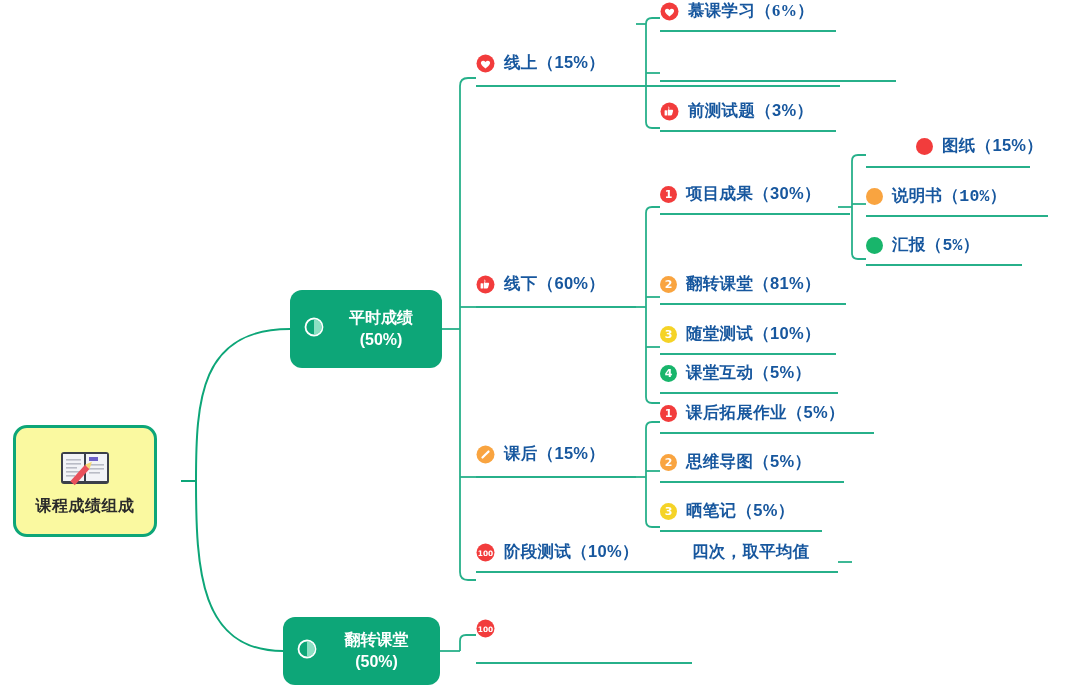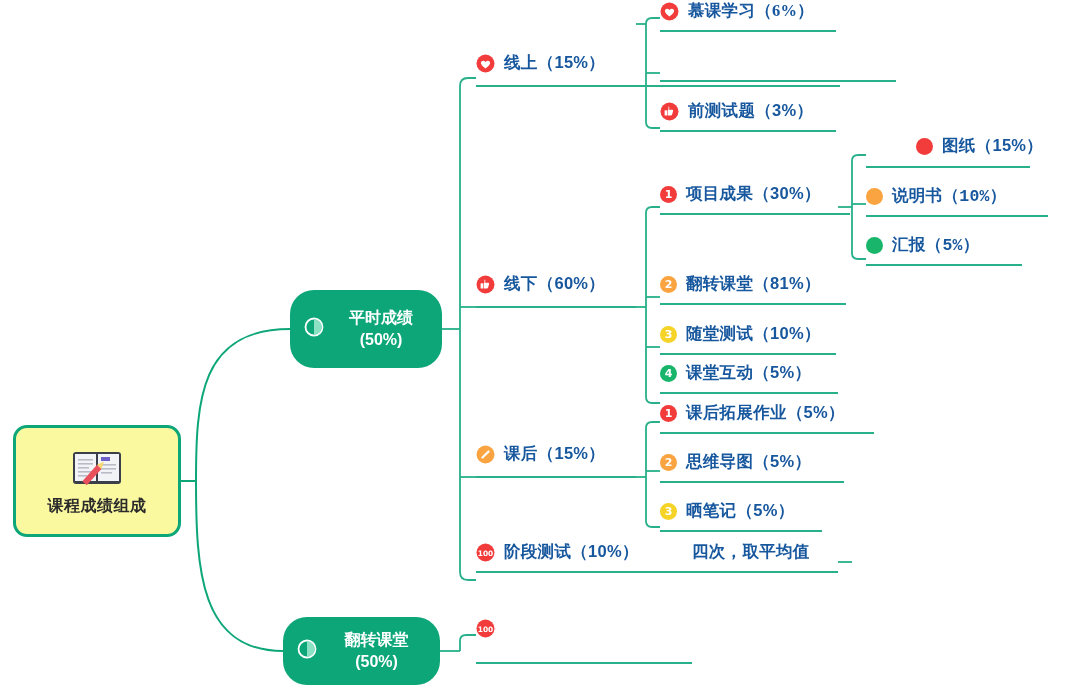--- a/index.html
+++ b/index.html
@@ -6,33 +6,33 @@
   body{
     width:1070px;height:697px;background:#ffffff;
     font-family:"Liberation Sans","DejaVu Sans",sans-serif;
     overflow:hidden;position:relative;
   }
   #canvas{position:absolute;left:0;top:0;width:1070px;height:697px;}
   svg.links{position:absolute;left:0;top:0;width:1070px;height:697px;pointer-events:none;}
 
   
   .root-node{
-    position:absolute;left:13px;top:425px;width:168px;height:112px;
+    position:absolute;left:13px;top:425px;width:144px;height:112px;
     background:#FAF9A0;border:3px solid #0DA678;border-radius:14px;
     display:flex;flex-direction:column;align-items:center;justify-content:center;
     box-sizing:border-box;
   }
   .root-icon{width:54px;height:44px;margin-bottom:6px;}
   .root-label{
     font-size:16px;font-weight:bold;color:#2b2b2b;letter-spacing:.5px;
   }
 
   
   .gnode{
-    position:absolute;background:#0DA678;border-radius:24px;
+    position:absolute;background:#0DA678;border-radius:12px;
     display:flex;align-items:center;box-sizing:border-box;
     padding:0 14px;
   }
   .gnode .gicon{flex:0 0 auto;margin-right:10px;}
   .gnode .gtext{
     color:#ffffff;font-size:16px;font-weight:bold;line-height:1.35;
     text-align:center;flex:1 1 auto;
   }
   #node-pingshi{left:290px;top:290px;width:152px;height:78px;}
   #node-qimo{left:283px;top:617px;width:157px;height:68px;}

